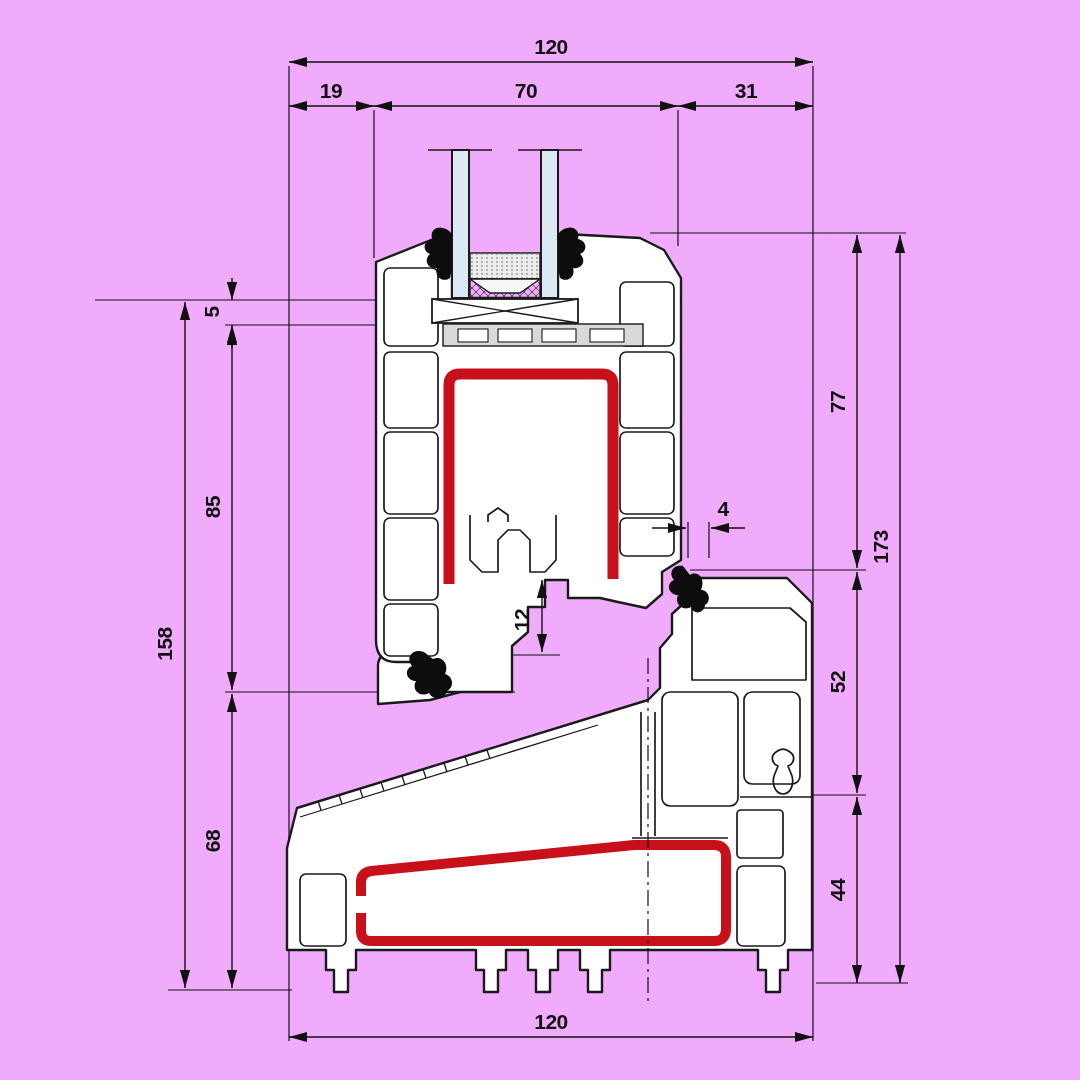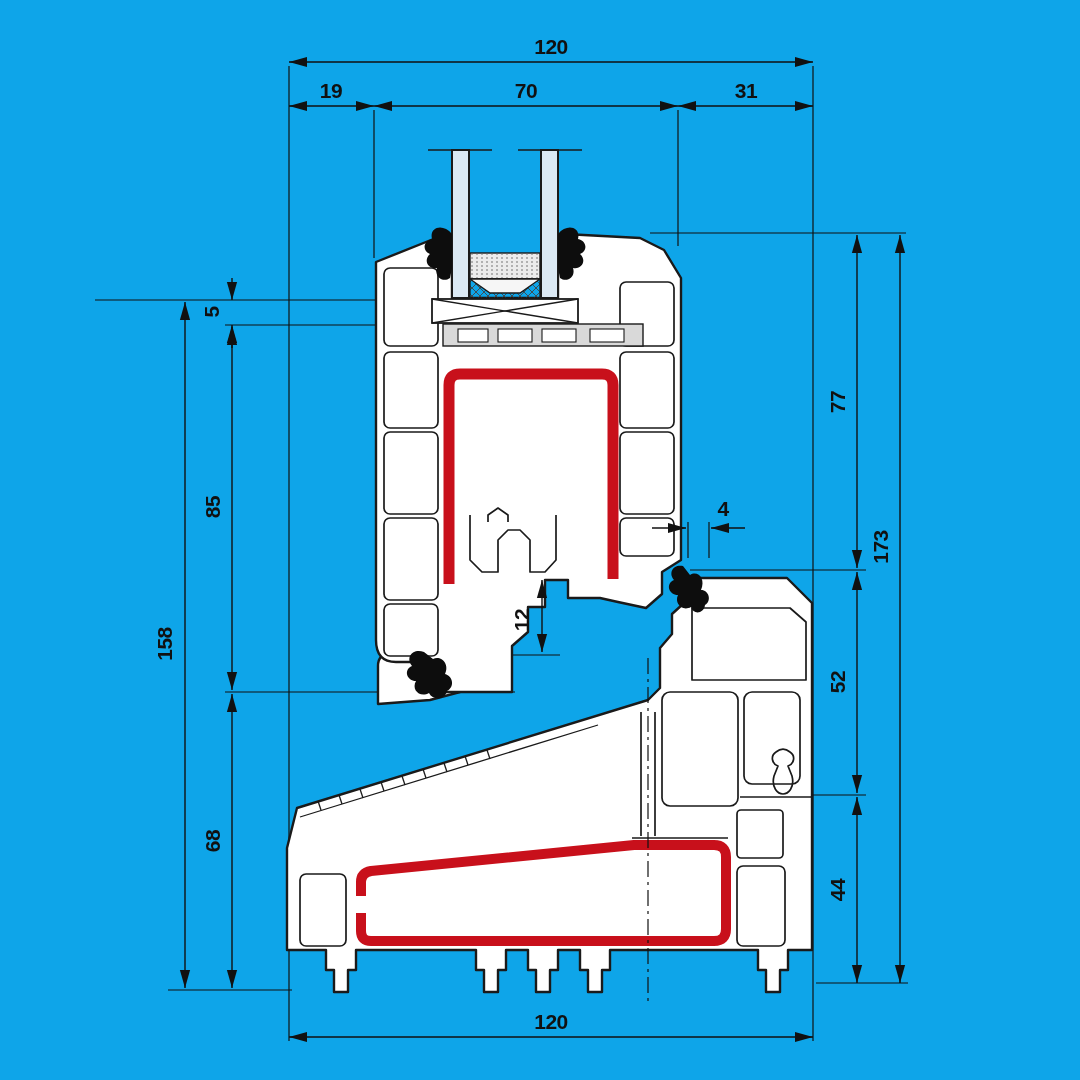--- a/index.html
+++ b/index.html
@@ -1,16 +1,16 @@
 <!DOCTYPE html>
 <html><head>
 <meta charset="utf-8">
 <style>
   html,body{margin:0;padding:0;background:#ffffff;}
-  .stage{position:relative;width:1080px;height:1080px;background:#0ea5e9;overflow:hidden;
+  .stage{position:relative;width:1080px;height:1080px;background:#f0abfc;overflow:hidden;
          font-family:"Liberation Sans", sans-serif;}
   svg{position:absolute;left:0;top:0;}
   text{font-family:"Liberation Sans", sans-serif;font-size:21px;font-weight:bold;
        fill:#111;text-anchor:middle;letter-spacing:-0.5px;}
   .outline{fill:#ffffff;stroke:#1a1a1a;stroke-width:2.4;stroke-linejoin:round;}
   .inner{fill:none;stroke:#1a1a1a;stroke-width:1.7;stroke-linejoin:round;}
   .thin{fill:none;stroke:#1a1a1a;stroke-width:1.3;}
   .dim{stroke:#111;stroke-width:1.4;fill:none;}
   .ext{stroke:#111;stroke-width:1.2;fill:none;}
   .cl{stroke:#111;stroke-width:1.2;fill:none;stroke-dasharray:16 5 3 5;}

